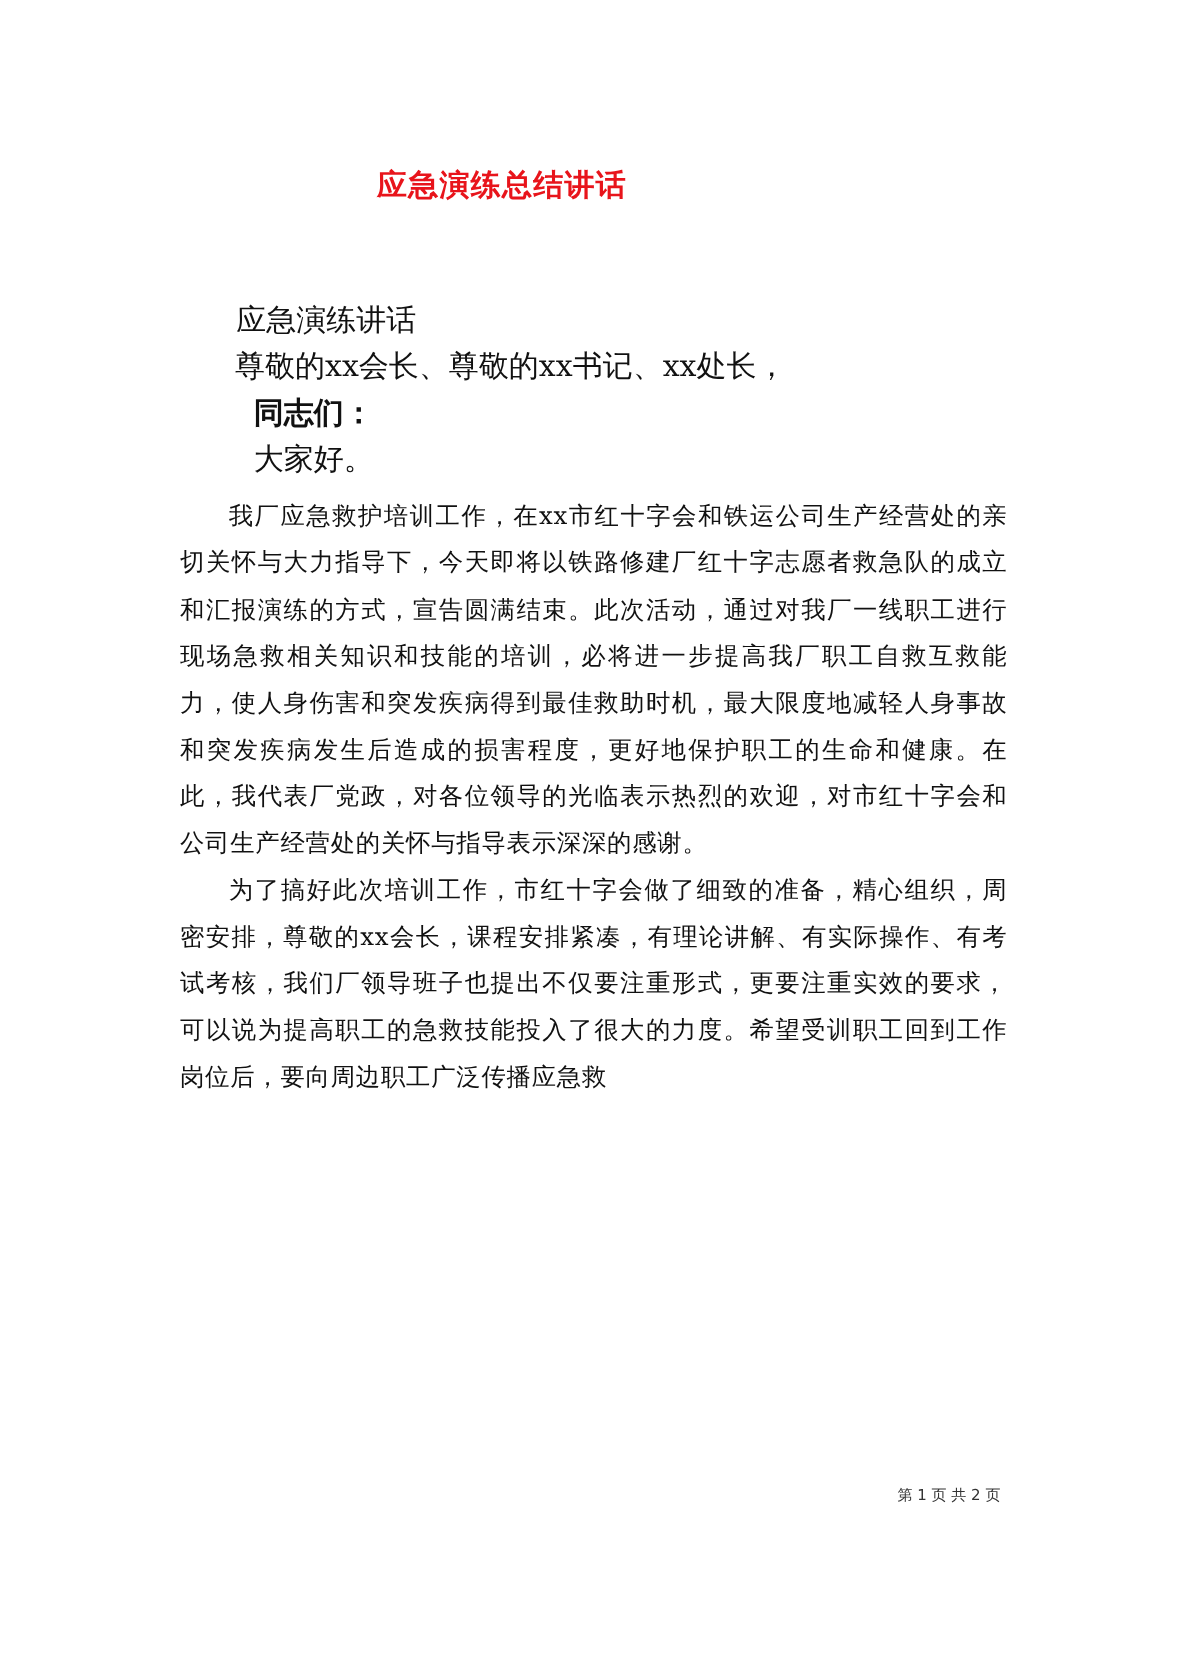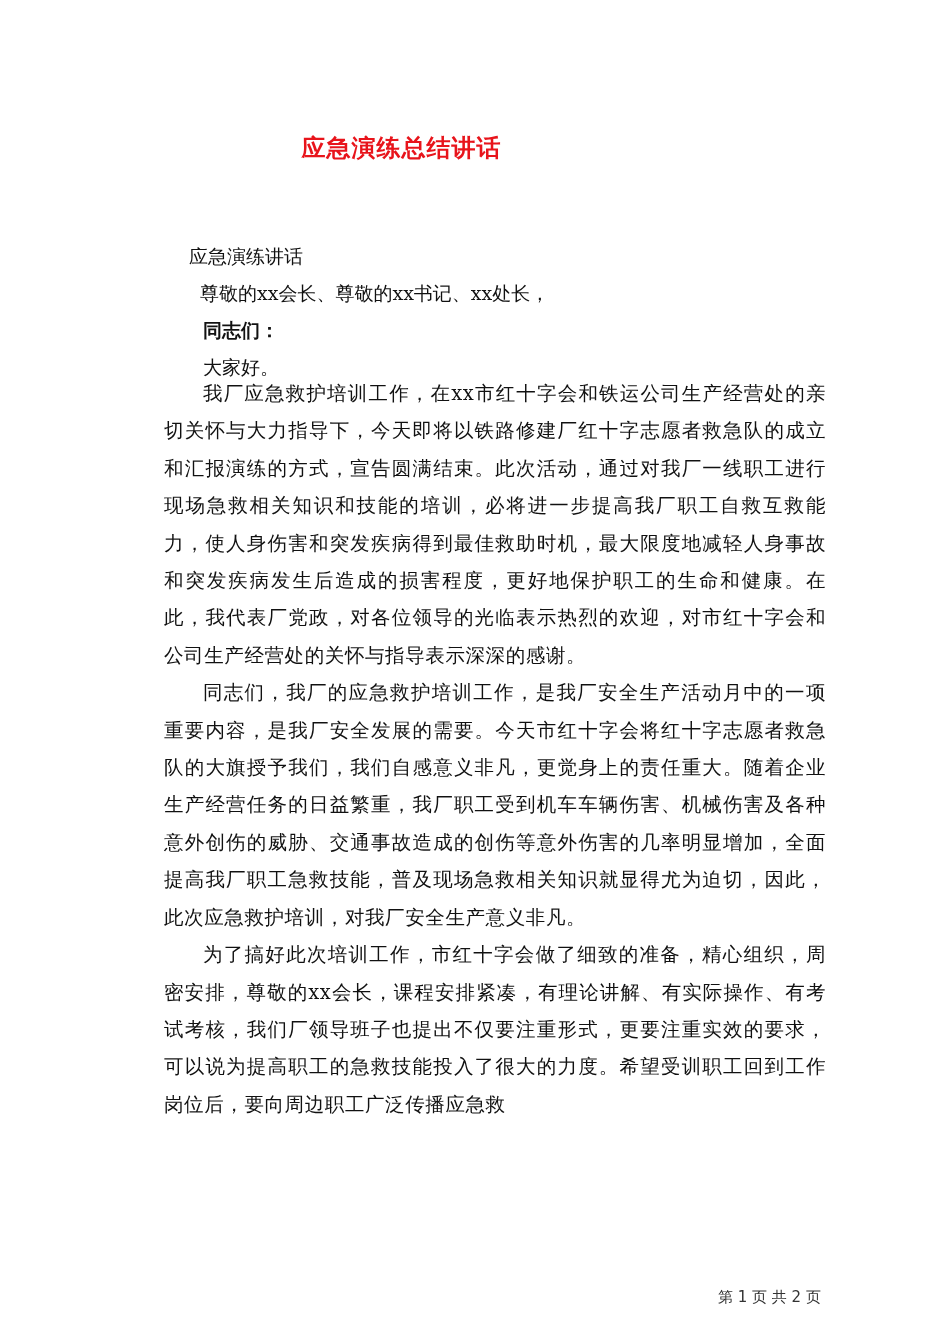--- a/index.html
+++ b/index.html
@@ -1,37 +1,36 @@
 <!DOCTYPE html>
 <html><head>
 <meta charset="utf-8">
 <style>
   html, body { margin: 0; padding: 0; background: #ffffff; }
   body { width: 950px; height: 1344px; position: relative; overflow: hidden;
          font-family: "DejaVu Serif", "Liberation Serif", serif; color: #111; }
   .title { position: absolute; left: 0; width: 803px; top: 132px; text-align: center;
            font-family: "DejaVu Sans", "Liberation Sans", sans-serif; font-weight: bold;
            font-size: 24px; color: #e8141b; letter-spacing: 1px; }
-  .line { position: absolute; font-size: 19px; white-space: nowrap; line-height: 24px; }
+  .line { position: absolute; font-size: 24px; white-space: nowrap; line-height: 24px; }
   .body { position: absolute; left: 144px; width: 662px; font-size: 19.5px; }
   .para { margin: 0; text-align: justify; text-align-last: left; line-height: 37.4px; text-indent: 2em; letter-spacing: 0.6px; }
-  .footer { position: absolute; left: 718px; top: 1288px; font-size: 15px;
+  .footer { position: absolute; left: 718px; top: 1188px; font-size: 12px;
             font-family: "DejaVu Sans", "Liberation Sans", sans-serif; color: #333; }
 </style>
 </head>
 <body>
 
 <div>
   <div class="title">应急演练总结讲话</div>
 
   <div class="line" style="left:189px; top:244px;">应急演练讲话</div>
-  <div class="line" style="left:200px; top:281px;">尊敬的xx会长、尊敬的xx书记、xx处长，</div>
+  <div class="line" style="left:188px; top:281px;">尊敬的xx会长、尊敬的xx书记、xx处长，</div>
   <div class="line" style="left:203px; top:318px;font-weight:bold;">同志们：</div>
   <div class="line" style="left:203px; top:355px;text-align:center;">大家好。</div>
 
-  <div class="body" style="top:375px;margin-left:20px;">
+  <div class="body" style="top:394px;">
     <p class="para">我厂应急救护培训工作，在xx市红十字会和铁运公司生产经营处的亲切关怀与大力指导下，今天即将以铁路修建厂红十字志愿者救急队的成立和汇报演练的方式，宣告圆满结束。此次活动，通过对我厂一线职工进行现场急救相关知识和技能的培训，必将进一步提高我厂职工自救互救能力，使人身伤害和突发疾病得到最佳救助时机，最大限度地减轻人身事故和突发疾病发生后造成的损害程度，更好地保护职工的生命和健康。在此，我代表厂党政，对各位领导的光临表示热烈的欢迎，对市红十字会和公司生产经营处的关怀与指导表示深深的感谢。</p>
-    <p class="para">同志们，我厂的应急救护培训工作，是我厂安全生产活动月中的一项重要内容，是我厂安全发展的需要。今天市红十字会将红十字志愿者救急队的大旗授予我们，我们自感意义非凡，更觉身上的责任重大。随着企业生产经营任务的日益繁重，我厂职工受到机车车辆伤害、机械伤害及各种意外创伤的威胁、交通事故造成的创伤等意外伤害的几率明显增加，全面提高我厂职工急救技能，普及现场急救相关知识就显得尤为迫切，因此，此次应急救护培训，对我厂安全生产意义非凡。</p>
     <p class="para">为了搞好此次培训工作，市红十字会做了细致的准备，精心组织，周密安排，尊敬的xx会长，课程安排紧凑，有理论讲解、有实际操作、有考试考核，我们厂领导班子也提出不仅要注重形式，更要注重实效的要求，可以说为提高职工的急救技能投入了很大的力度。希望受训职工回到工作岗位后，要向周边职工广泛传播应急救</p>
   </div>
 
   <div class="footer">第 1 页 共 2 页</div>
 </div>
 
 </body></html>

